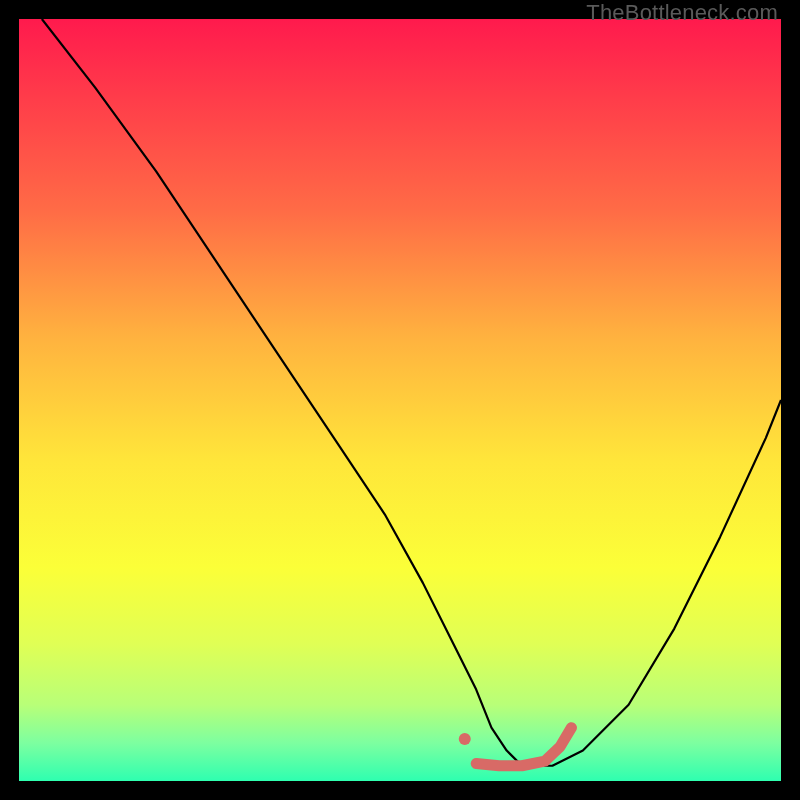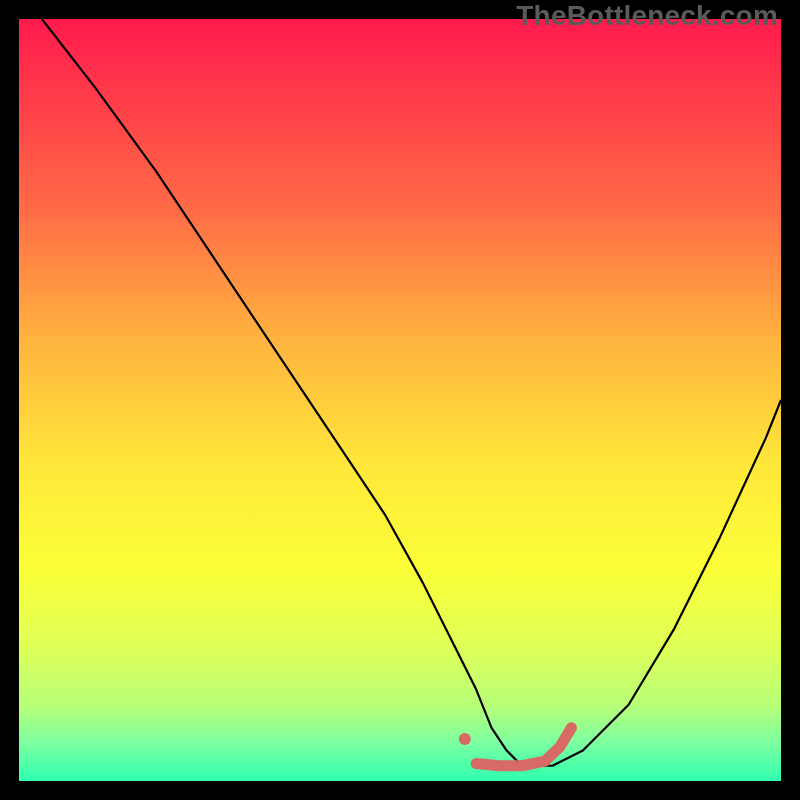--- a/index.html
+++ b/index.html
@@ -22,22 +22,22 @@
     left: 19px;
     top: 19px;
     width: 762px;
     height: 762px;
   }
   .watermark {
     position: absolute;
     top: 0px;
     right: 22px;
     color: #5a5a5a;
-    font-size: 28px;
-    font-weight: bold;
+    font-size: 22px;
+    font-weight: normal;
     letter-spacing: 0.2px;
     z-index: 10;
   }
   svg {
     display: block;
   }
 </style>
 </head>
 <body>
 

